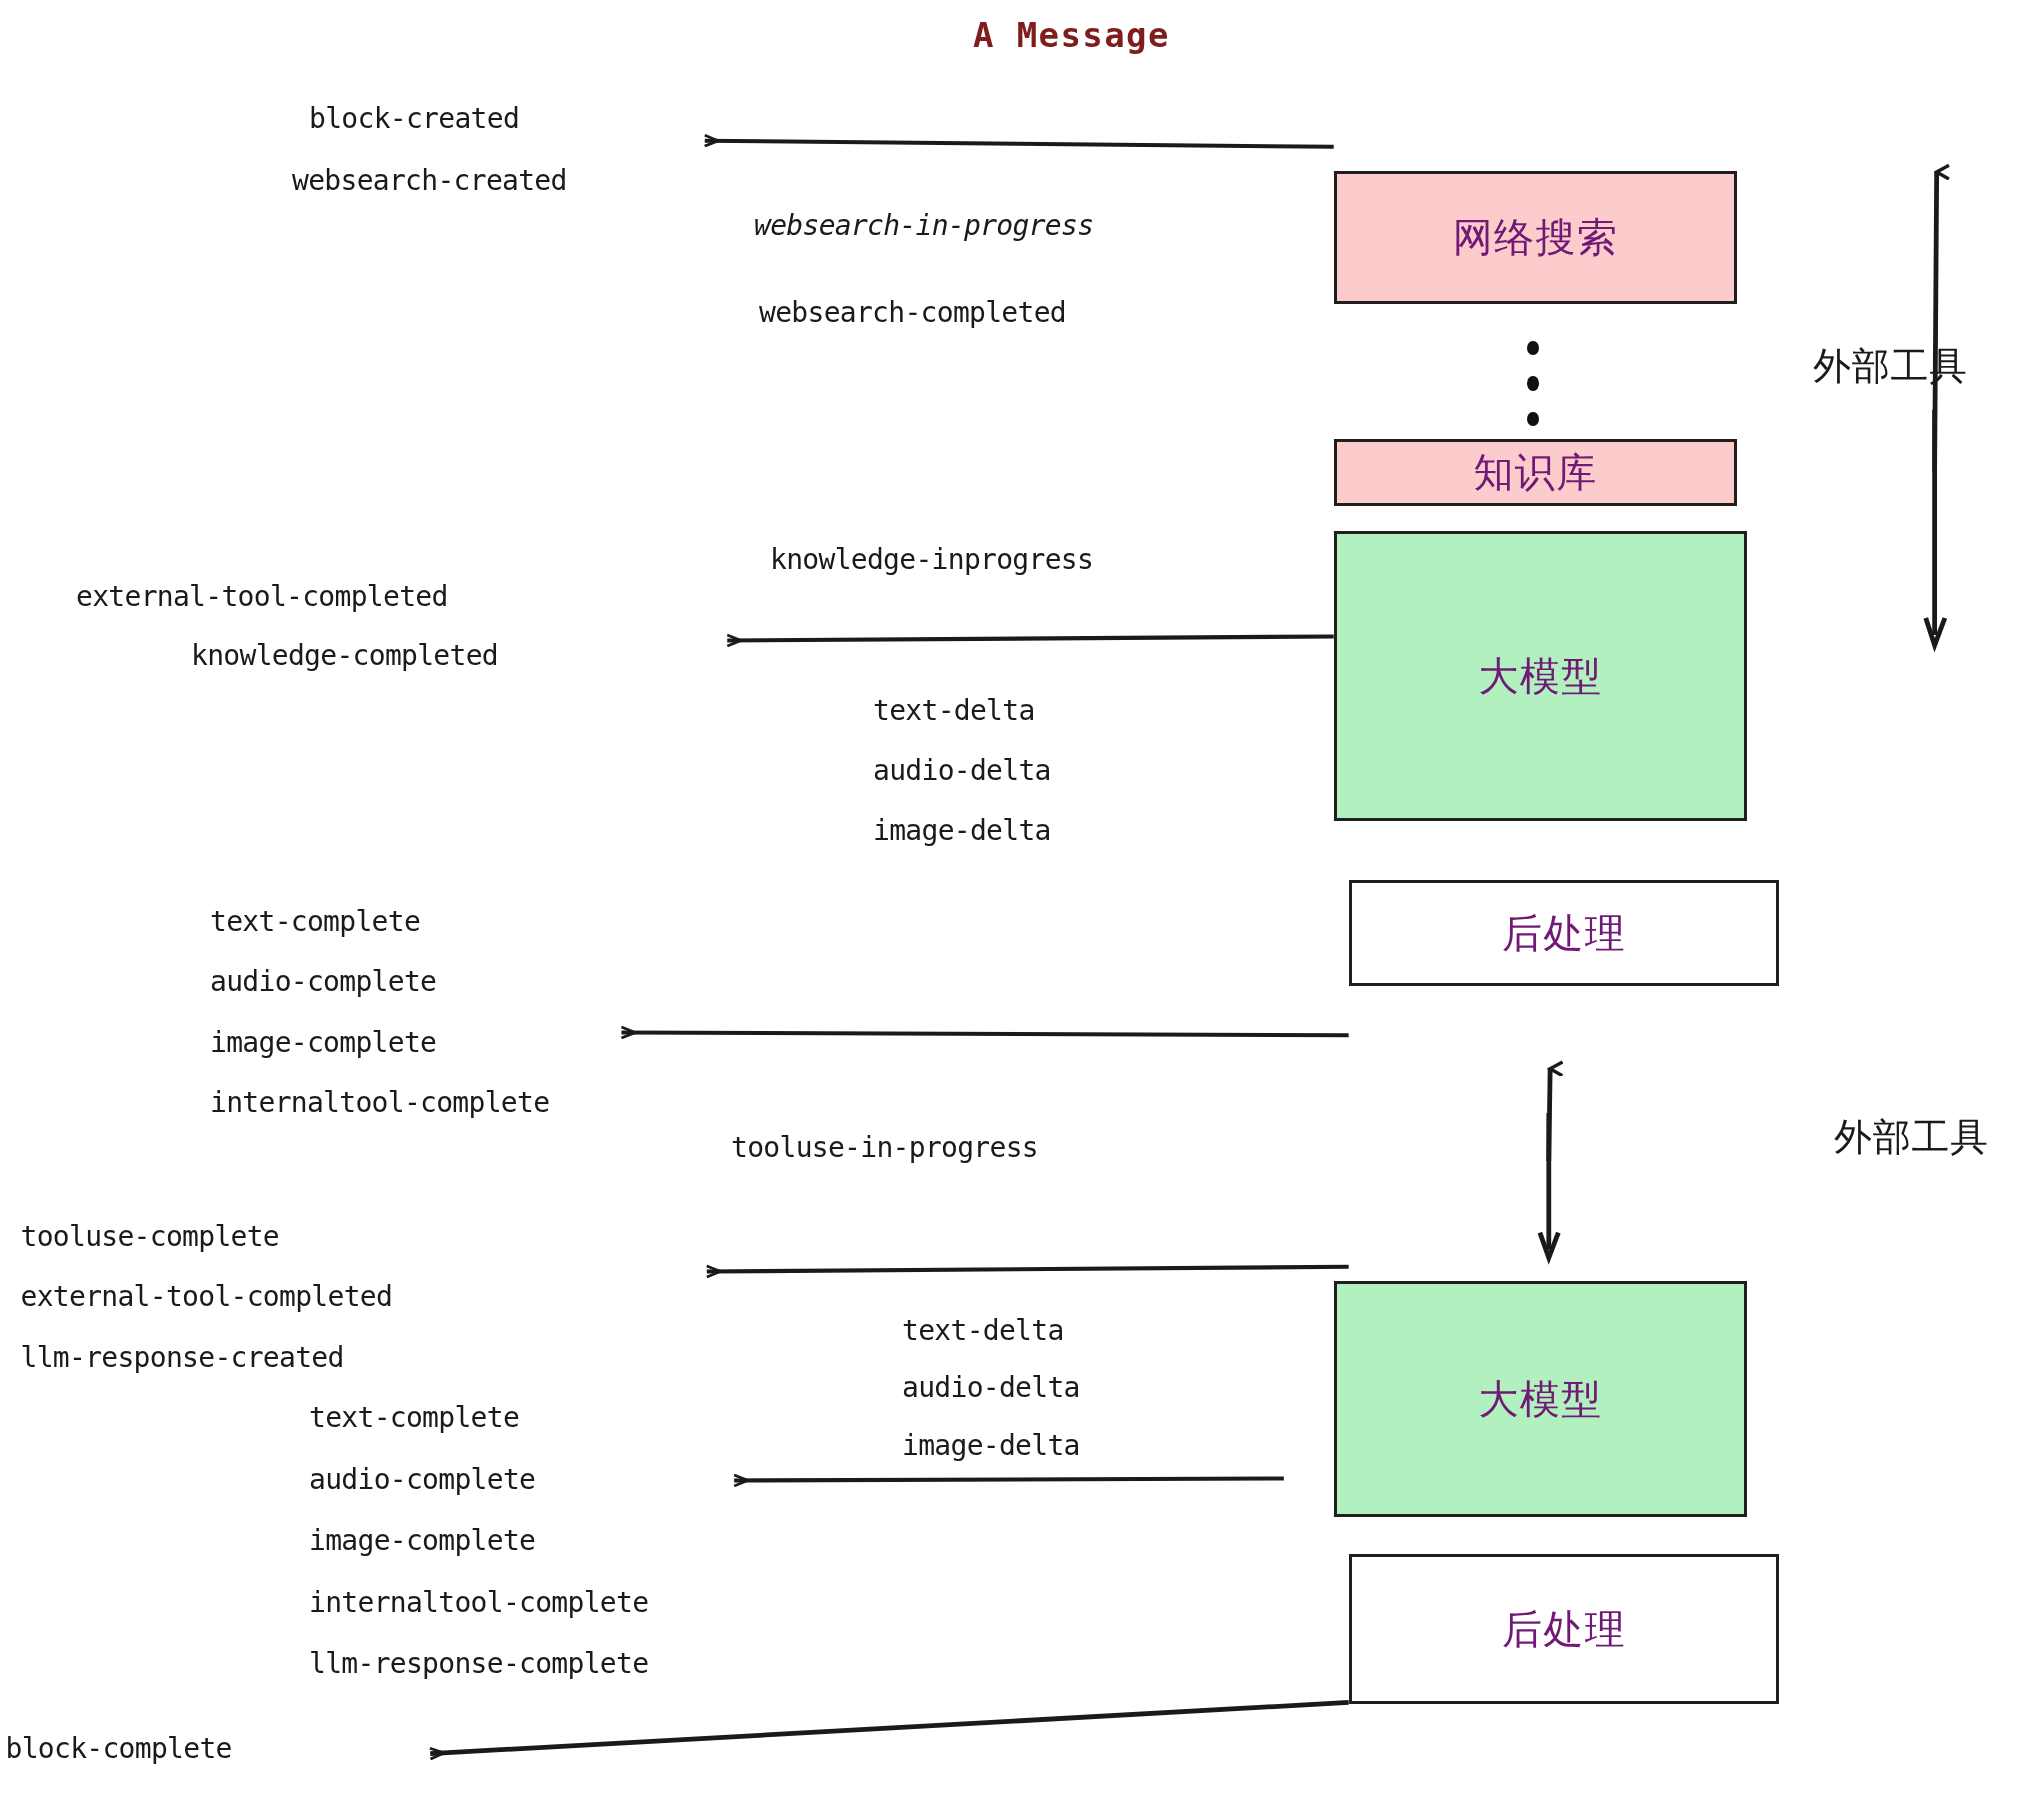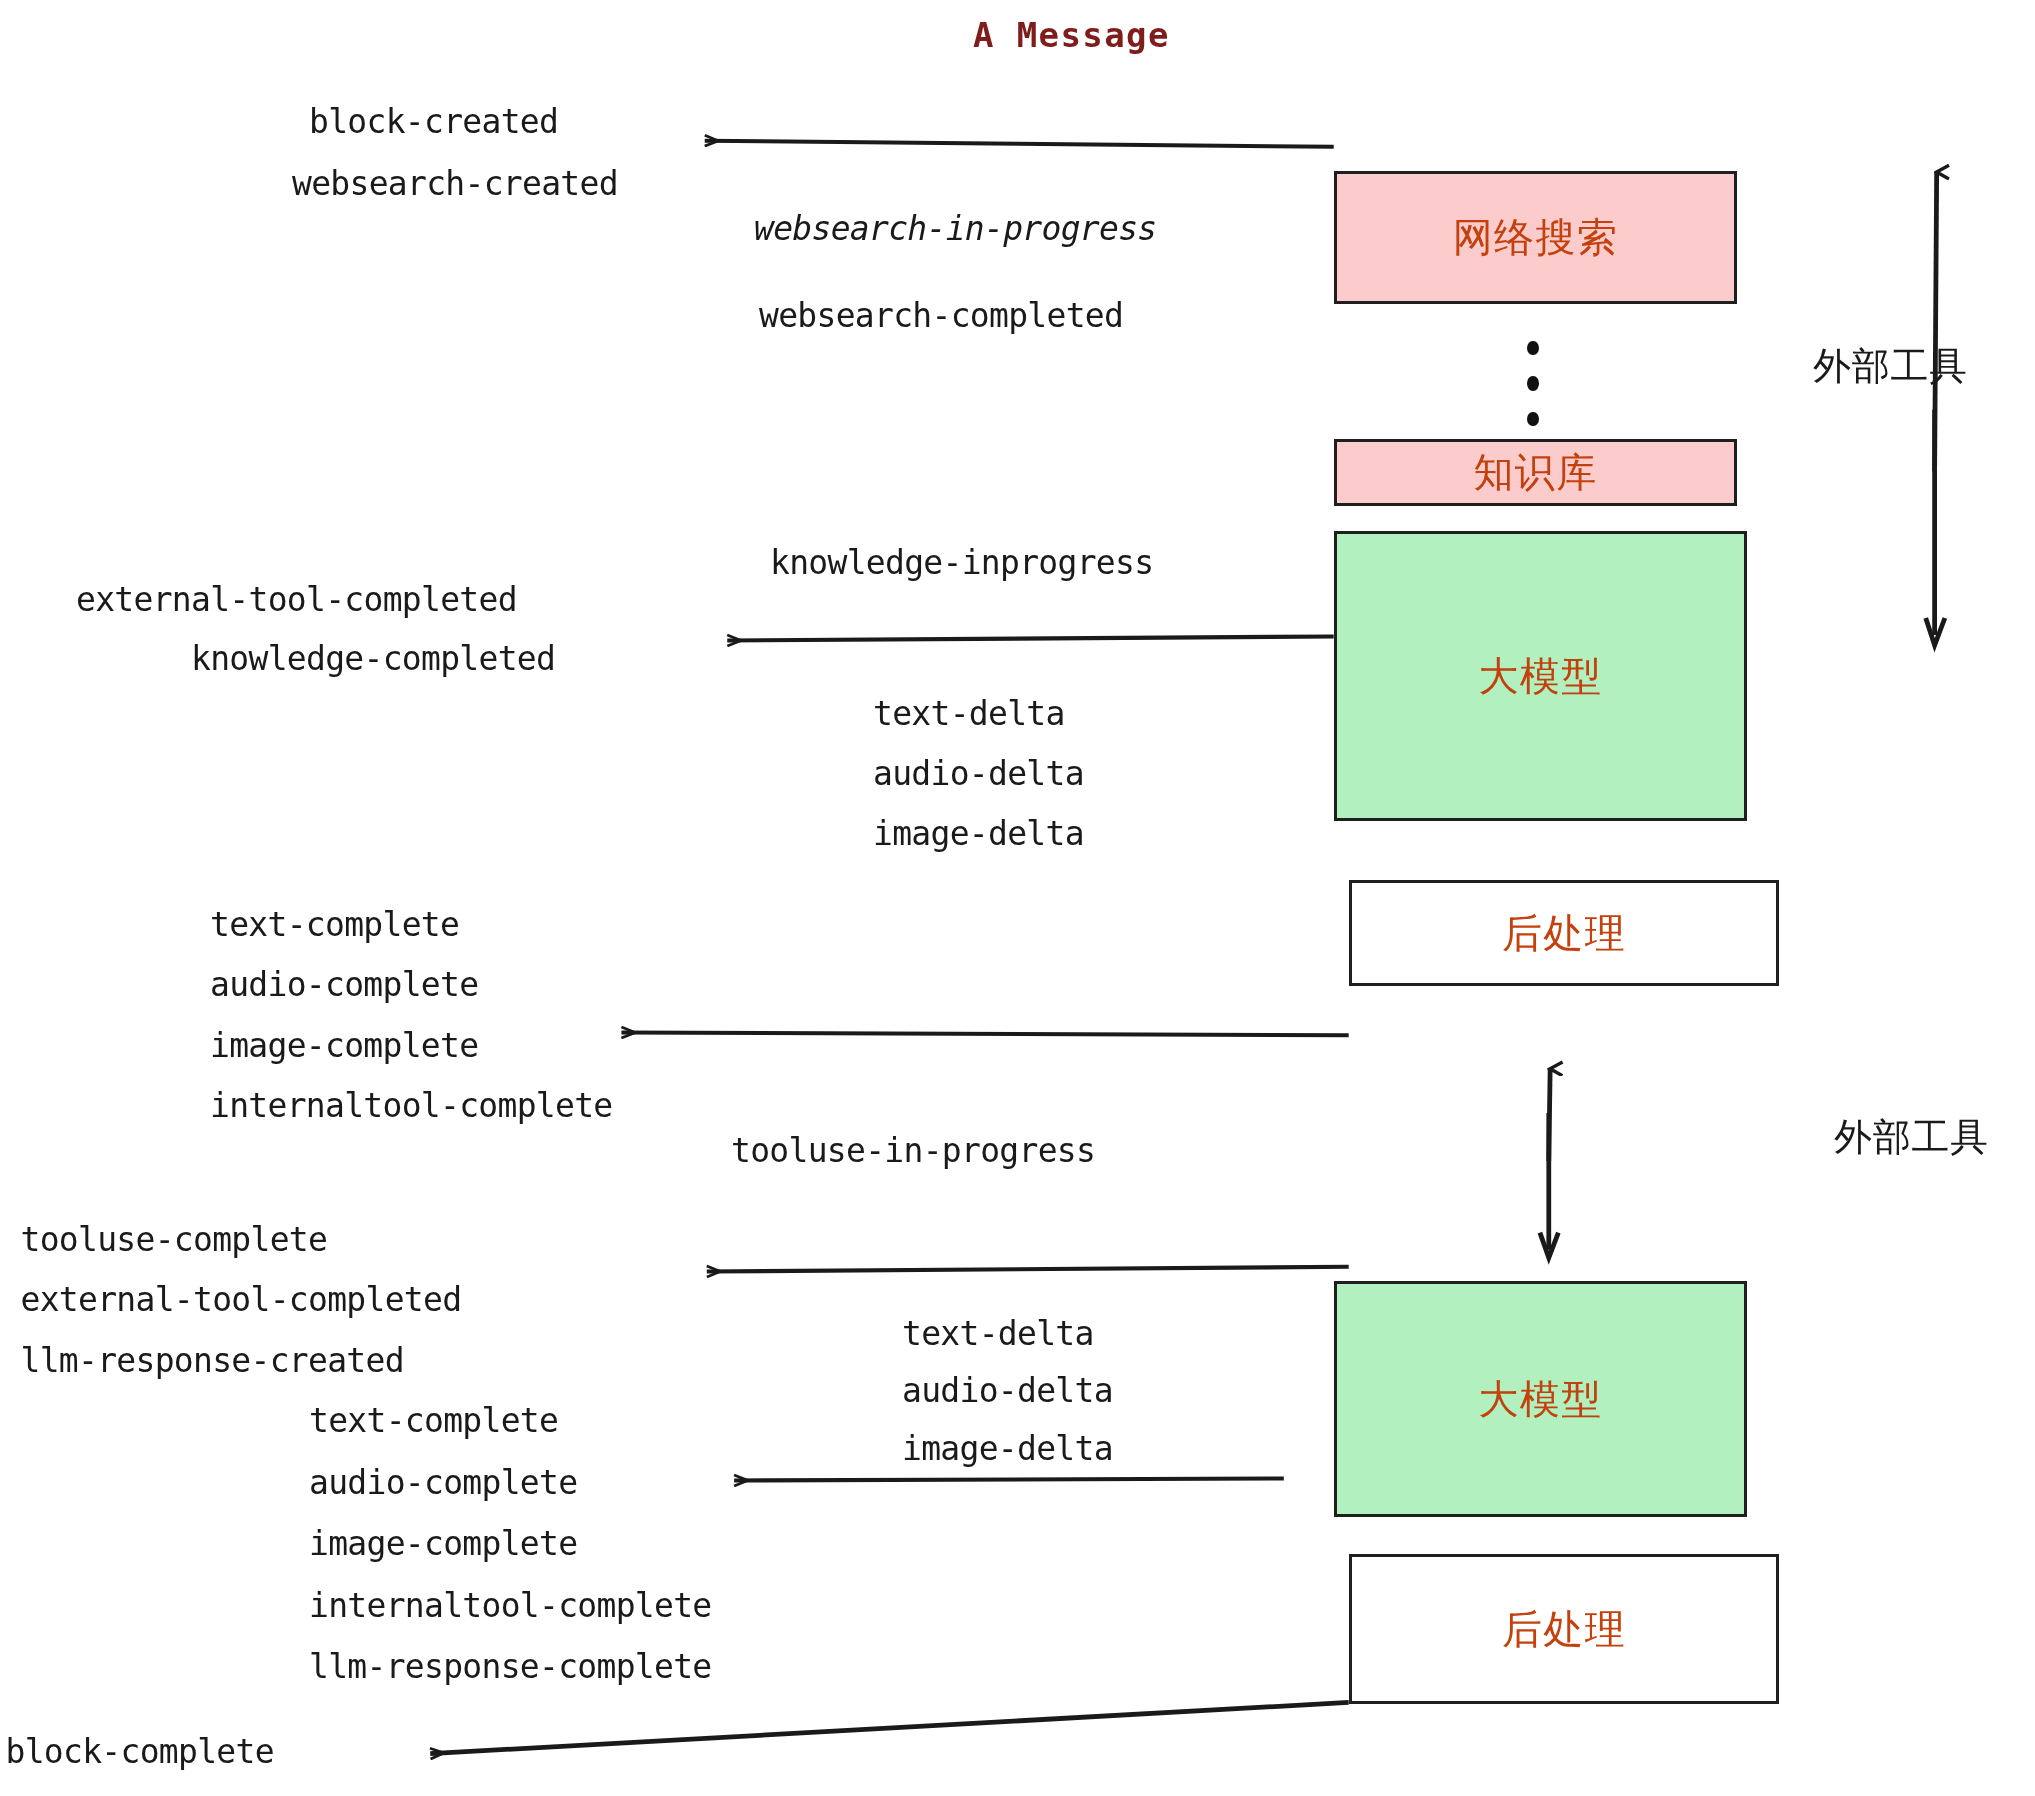--- a/index.html
+++ b/index.html
@@ -9,42 +9,42 @@
     height:1796px;
     background:#ffffff;
     overflow:hidden;
     font-family:"DejaVu Sans Mono", monospace;
   }
   .evt{
     position:absolute;
     white-space:nowrap;
     color:#1a1a1a;
     font-family:"DejaVu Sans Mono","Liberation Mono",monospace;
-    font-size:33px;
+    font-size:28px;
     line-height:1;
     letter-spacing:-0.7px;
     font-weight:500;
   }
   .title{
     position:absolute;
     white-space:nowrap;
     color:#7f1d1d;
     font-family:"DejaVu Sans Mono","Liberation Mono",monospace;
     font-size:34px;
     letter-spacing:1.4px;
     font-weight:600;
   }
   .node{
     position:absolute;
     box-sizing:border-box;
     border:3.4px solid #1f1f1f;
     display:flex;
     align-items:center;
     justify-content:center;
-    color:#c2410c;
+    color:#701a75;
     font-family:"DejaVu Sans","Liberation Sans",sans-serif;
     font-size:40px;
     font-weight:500;
     letter-spacing:1.4px;
   }
   .node.mcp{
     font-family:"DejaVu Sans Mono","Liberation Mono",monospace;
     font-size:36px;
     font-weight:700;
     letter-spacing:0px;

